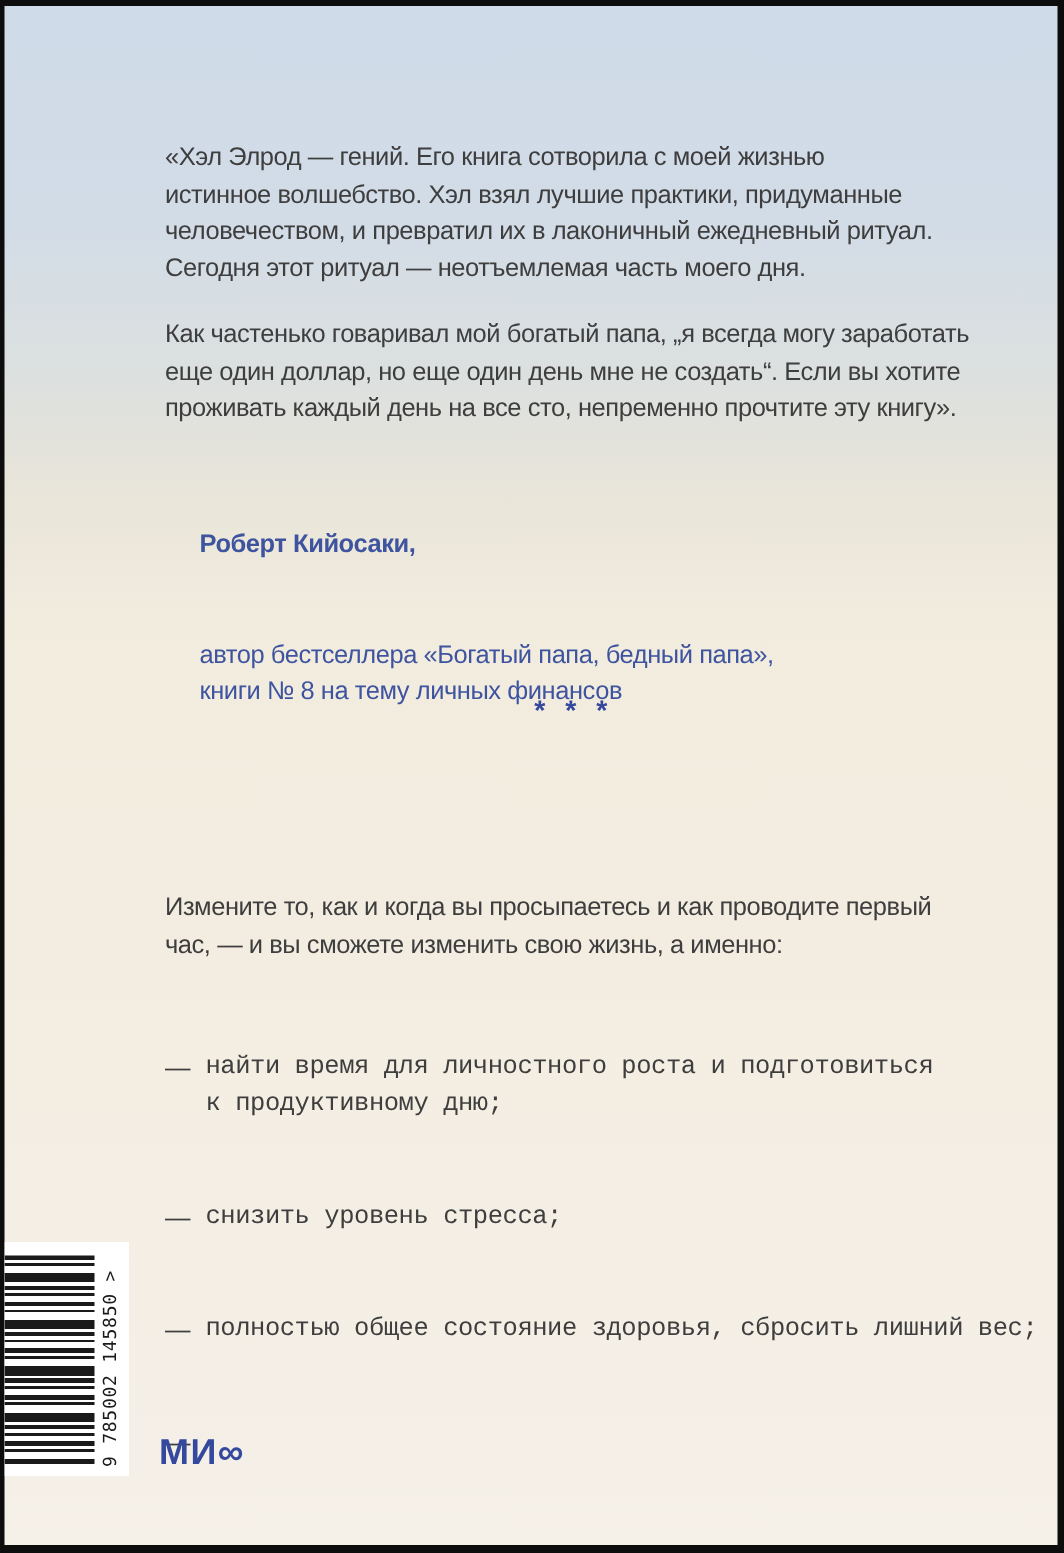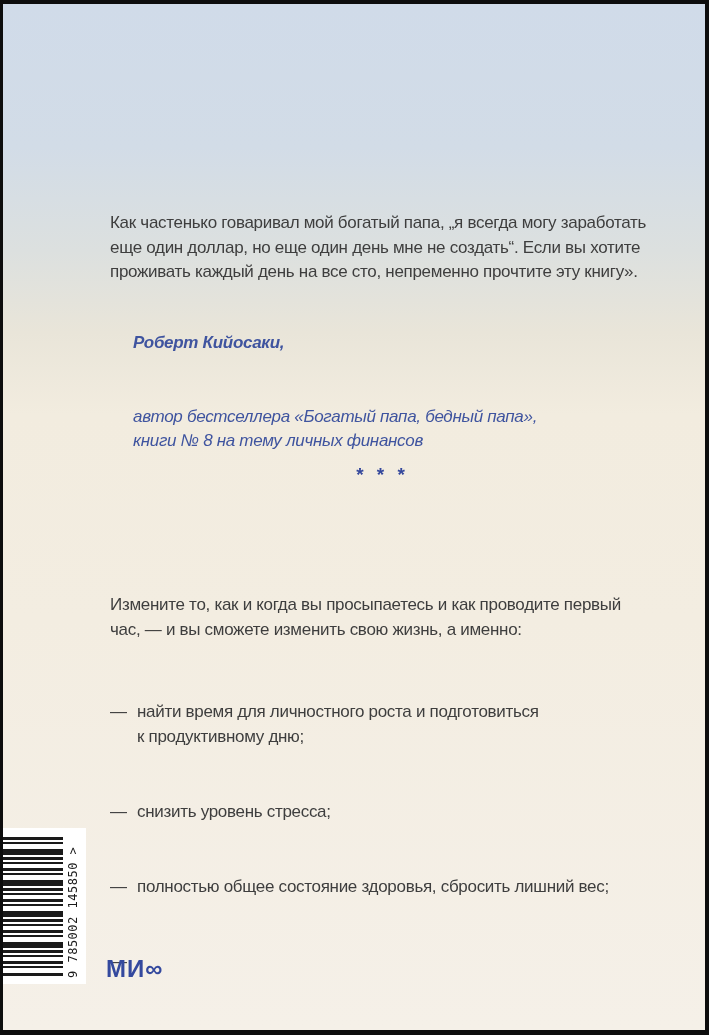--- a/index.html
+++ b/index.html
@@ -23,23 +23,22 @@
     left: 107px;
     white-space: pre;
     font-size: 17px;
     letter-spacing: -0.3px;
     line-height: 24.5px;
     color: #3e3e3e;
   }
   .quote-p1 { top: 89px; }
   .quote-p2 { top: 207px; }
   .attribution {
-    top: 278px; left: 130px;
+    top: 298px; left: 130px;
     color: #3f549f;
-    font-style: italic;
   }
   .attr-name { font-weight: bold; }
   .statement {
     top: 403px;
     color: #35489c;
     font-weight: bold;
     letter-spacing: -0.1px;
   }
   .separator {
     top: 459px;
@@ -48,21 +47,21 @@
     color: #35489c;
     font-weight: bold;
     font-size: 19px;
     letter-spacing: 4px;
   }
   .body-p1 { top: 499px; }
   .body-p2 { top: 589px; }
   .benefits { top: 645px; line-height: 25px; }
   .benefit { display: flex; }
   .benefit-dash { flex: 0 0 27px; }
-  .benefit-text { white-space: pre; }
+  .benefit-text { white-space: pre; font-family: Liberation Mono, monospace; }
   .barcode {
     position: absolute;
     left: 0; top: 824px;
     width: 83px; height: 156px;
     background: #ffffff;
   }
   .barcode-bars {
     position: absolute;
     left: 0; top: 9px;
     width: 60px; height: 139px;
@@ -97,20 +96,24 @@
     font-weight: bold;
     letter-spacing: 1px;
     color: #34499e;
   }
 </style>
 </head>
 <body>
 
 <div class="cover">
 
+  <div class="block quote-p1">«Хэл Элрод — гений. Его книга сотворила с моей жизнью
+истинное волшебство. Хэл взял лучшие практики, придуманные
+человечеством, и превратил их в лаконичный ежедневный ритуал.
+Сегодня этот ритуал — неотъемлемая часть моего дня.</div>
 
   <div class="block quote-p2">Как частенько говаривал мой богатый папа, „я всегда могу заработать
 еще один доллар, но еще один день мне не создать“. Если вы хотите
 проживать каждый день на все сто, непременно прочтите эту книгу».</div>
 
   <div class="block attribution">
     <div class="attr-name">Роберт Кийосаки,</div>
     <div class="attr-desc">автор бестселлера «Богатый папа, бедный папа»,
 книги № 8 на тему личных финансов</div>
   </div>

